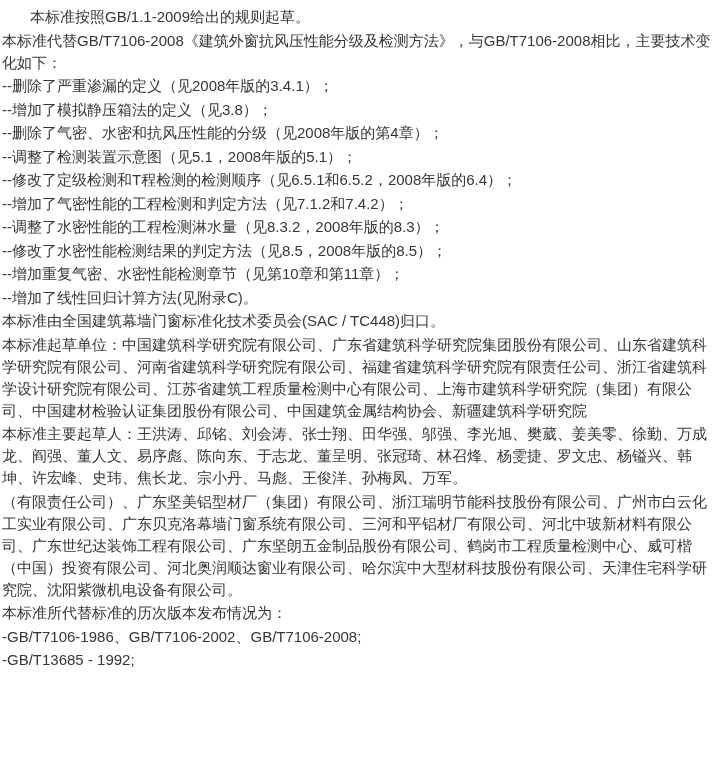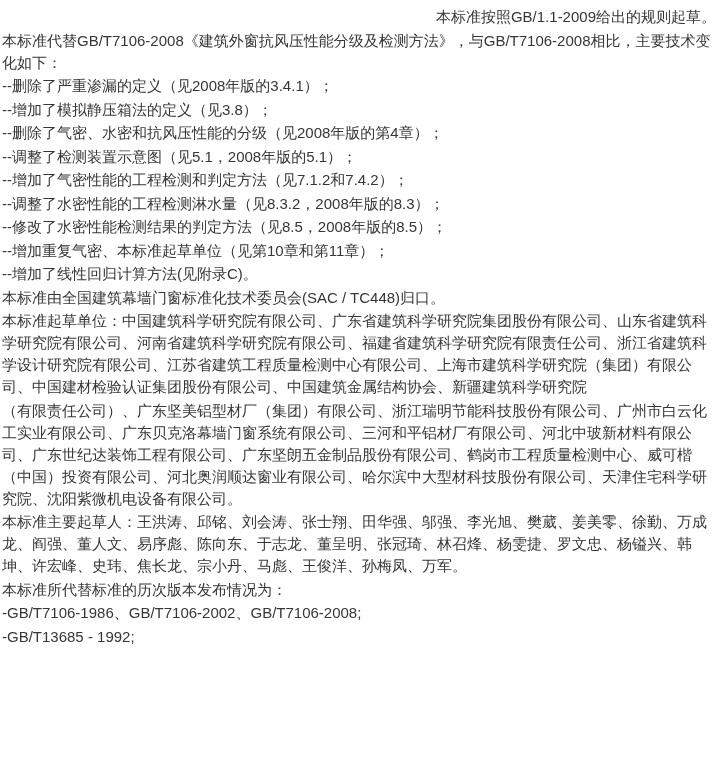--- a/index.html
+++ b/index.html
@@ -20,42 +20,42 @@
     box-sizing: border-box;
     width: 718px;
     padding: 6px 2px 0 2px;
   }
   .doc p {
     margin: 0 0 1.5px 0;
     word-wrap: break-word;
   }
   .doc p.first-indent {
     text-indent: 28px;
-    text-align: right;
   }
 </style>
 </head>
 <body>
 
 <div class="doc">
   <p class="first-indent">本标准按照GB/1.1-2009给出的规则起草。</p>
   <p>本标准代替GB/T7106-2008《建筑外窗抗风压性能分级及检测方法》，与GB/T7106-2008相比，主要技术变化如下：</p>
 
   <p>--删除了严重渗漏的定义（见2008年版的3.4.1）；</p>
   <p>--增加了模拟静压箱法的定义（见3.8）；</p>
   <p>--删除了气密、水密和抗风压性能的分级（见2008年版的第4章）；</p>
   <p>--调整了检测装置示意图（见5.1，2008年版的5.1）；</p>
+  <p>--修改了定级检测和T程检测的检测顺序（见6.5.1和6.5.2，2008年版的6.4）；</p>
   <p>--增加了气密性能的工程检测和判定方法（见7.1.2和7.4.2）；</p>
   <p>--调整了水密性能的工程检测淋水量（见8.3.2，2008年版的8.3）；</p>
   <p>--修改了水密性能检测结果的判定方法（见8.5，2008年版的8.5）；</p>
-  <p>--增加重复气密、本标准起草单位（见第10章和第11章）；</p>
+  <p>--增加重复气密、水密性能检测章节（见第10章和第11章）；</p>
   <p>--增加了线性回归计算方法(见附录C)。</p>
 
   <p>本标准由全国建筑幕墙门窗标准化技术委员会(SAC / TC448)归口。</p>
   <p>本标准起草单位：中国建筑科学研究院有限公司、广东省建筑科学研究院集团股份有限公司、山东省建筑科学研究院有限公司、河南省建筑科学研究院有限公司、福建省建筑科学研究院有限责任公司、浙江省建筑科学设计研究院有限公司、江苏省建筑工程质量检测中心有限公司、上海市建筑科学研究院（集团）有限公司、中国建材检验认证集团股份有限公司、中国建筑金属结构协会、新疆建筑科学研究院</p>
+  <p>本标准主要起草人：王洪涛、邱铭、刘会涛、张士翔、田华强、邬强、李光旭、樊葳、姜美零、徐勤、万成龙、阎强、董人文、易序彪、陈向东、于志龙、董呈明、张冠琦、林召烽、杨雯捷、罗文忠、杨镒兴、韩坤、许宏峰、史玮、焦长龙、宗小丹、马彪、王俊洋、孙梅凤、万军。</p>
   <p>（有限责任公司）、广东坚美铝型材厂（集团）有限公司、浙江瑞明节能科技股份有限公司、广州市白云化工实业有限公司、广东贝克洛幕墙门窗系统有限公司、三河和平铝材厂有限公司、河北中玻新材料有限公司、广东世纪达装饰工程有限公司、广东坚朗五金制品股份有限公司、鹤岗市工程质量检测中心、威可楷（中国）投资有限公司、河北奥润顺达窗业有限公司、哈尔滨中大型材科技股份有限公司、天津住宅科学研究院、沈阳紫微机电设备有限公司。</p>
-  <p>本标准主要起草人：王洪涛、邱铭、刘会涛、张士翔、田华强、邬强、李光旭、樊葳、姜美零、徐勤、万成龙、阎强、董人文、易序彪、陈向东、于志龙、董呈明、张冠琦、林召烽、杨雯捷、罗文忠、杨镒兴、韩坤、许宏峰、史玮、焦长龙、宗小丹、马彪、王俊洋、孙梅凤、万军。</p>
   <p>本标准所代替标准的历次版本发布情况为：</p>
 
   <p>-GB/T7106-1986、GB/T7106-2002、GB/T7106-2008;</p>
   <p>-GB/T13685 - 1992;</p>
 
 </div>
 
 </body></html>

